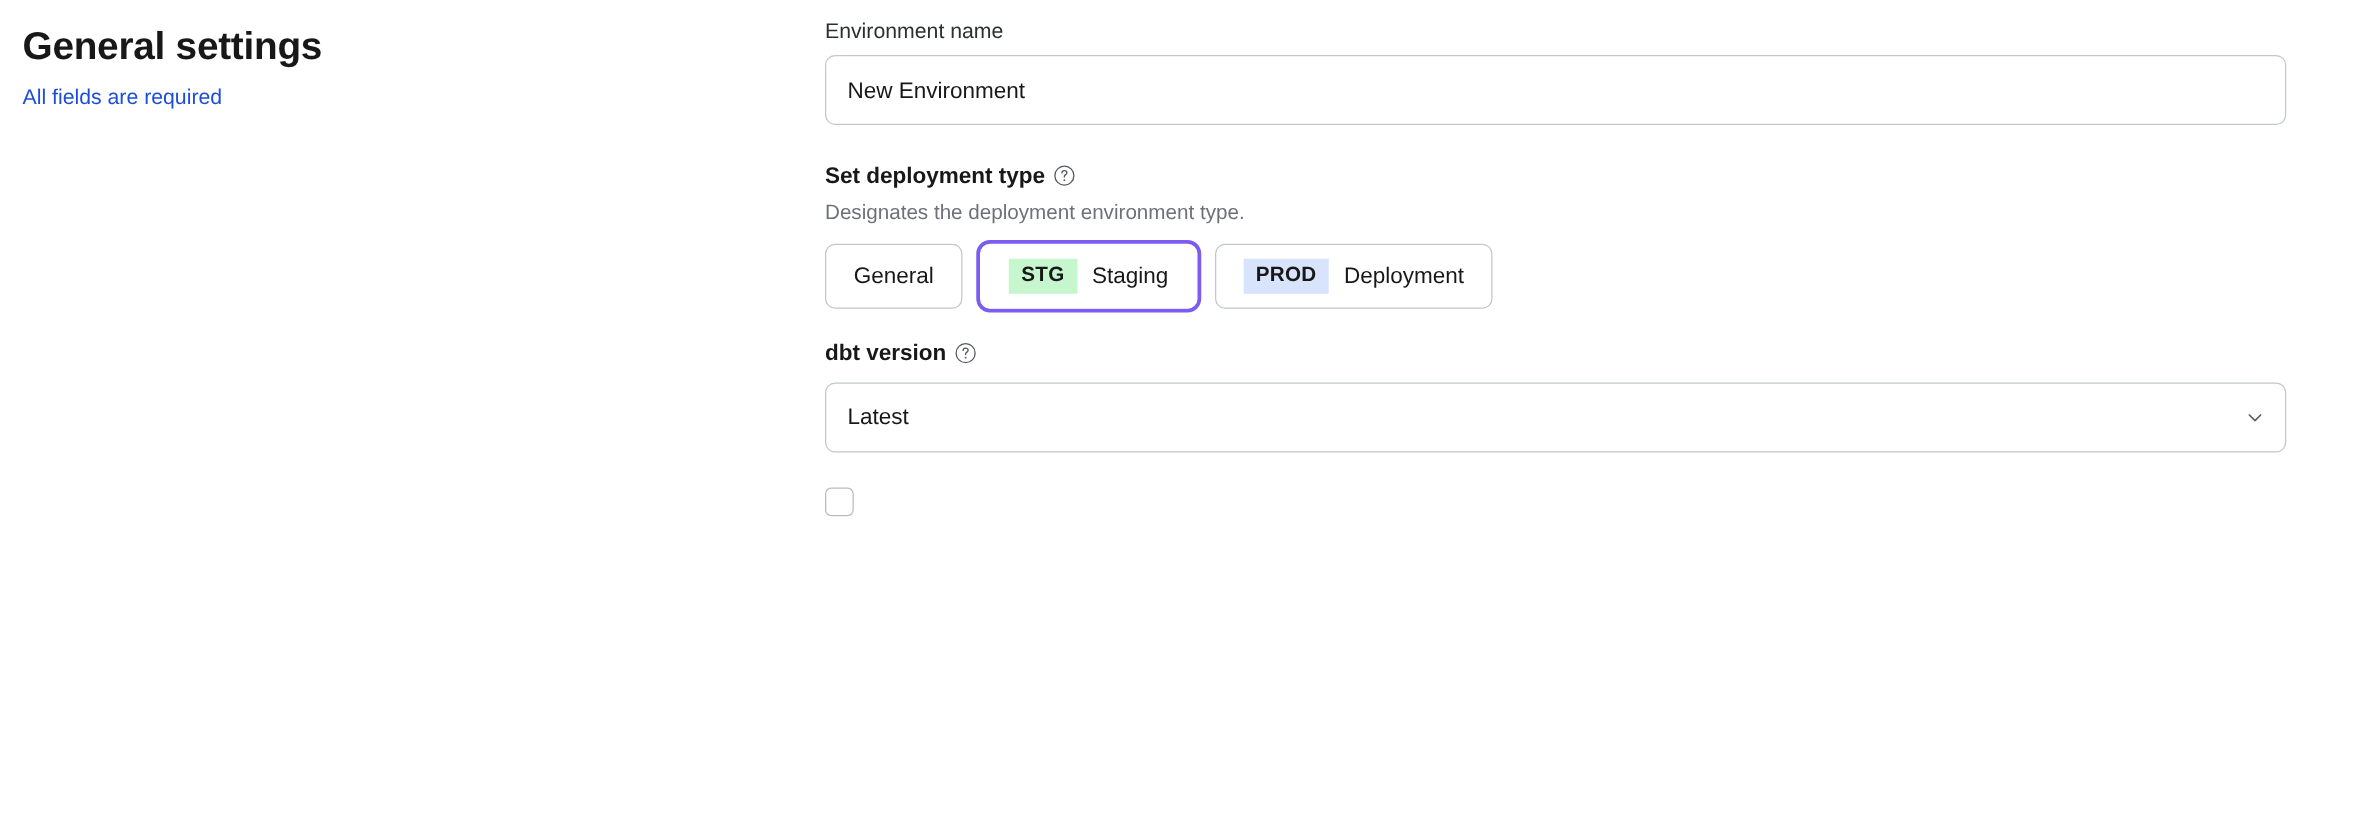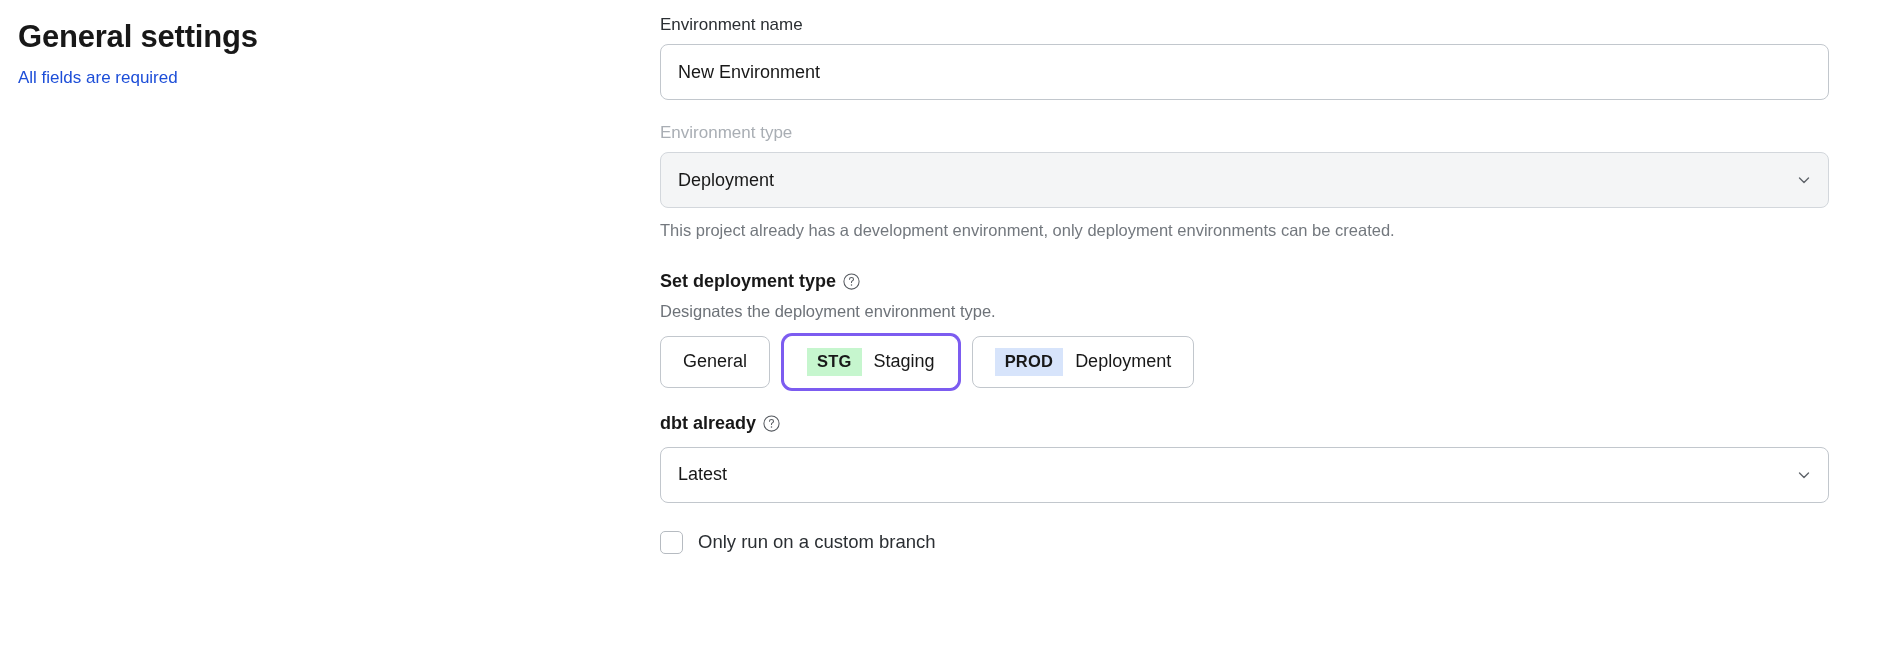--- a/index.html
+++ b/index.html
@@ -213,32 +213,20 @@
     <div class="page-subtitle">All fields are required</div>
   </div>
 
   <div class="right-col">
 
     <div>
       <div class="field-label">Environment name</div>
       <input class="text-input" type="text" value="New Environment" style="">
     </div>
 
-    <div class="mt-field">
-      <div class="field-label disabled">Environment type</div>
-      <div class="select-wrap">
-        <div class="select-box disabled">Deployment</div>
-        <span class="chev">
-          <svg width="14" height="14" viewBox="0 0 14 14" fill="none" xmlns="http://www.w3.org/2000/svg">
-            <path d="M2.5 5L7 9.5L11.5 5" stroke="#5f646a" stroke-width="1.4" stroke-linecap="round" stroke-linejoin="round"></path>
-          </svg>
-        </span>
-      </div>
-      <div class="helper-text">This project already has a development environment, only deployment environments can be created.</div>
-    </div>
 
     <div>
       <div class="section-head">
         <span class="section-title">Set deployment type</span>
         <span class="help-icon">
           <svg width="17" height="17" viewBox="0 0 17 17" fill="none" xmlns="http://www.w3.org/2000/svg">
             <circle cx="8.5" cy="8.5" r="7.6" stroke="#55595f" stroke-width="1.05"></circle>
             <path d="M6.5 6.3c0-1.05.9-1.8 2-1.8s2 .72 2 1.72c0 .85-.52 1.25-1.2 1.7-.58.38-.82.7-.82 1.35v.3" stroke="#55595f" stroke-width="1.05" stroke-linecap="round"></path>
             <circle cx="8.48" cy="12.1" r="0.75" fill="#55595f"></circle>
           </svg>
@@ -258,38 +246,37 @@
         <span class="seg-gap"></span>
         <button class="seg-btn">
           <span class="badge badge-prod">PROD</span>
           <span class="seg-label">Deployment</span>
         </button>
       </div>
     </div>
 
     <div>
       <div class="section-head mt-version">
-        <span class="section-title">dbt already</span>
+        <span class="section-title">dbt version</span>
         <span class="help-icon">
           <svg width="17" height="17" viewBox="0 0 17 17" fill="none" xmlns="http://www.w3.org/2000/svg">
             <circle cx="8.5" cy="8.5" r="7.6" stroke="#55595f" stroke-width="1.05"></circle>
             <path d="M6.5 6.3c0-1.05.9-1.8 2-1.8s2 .72 2 1.72c0 .85-.52 1.25-1.2 1.7-.58.38-.82.7-.82 1.35v.3" stroke="#55595f" stroke-width="1.05" stroke-linecap="round"></path>
             <circle cx="8.48" cy="12.1" r="0.75" fill="#55595f"></circle>
           </svg>
         </span>
       </div>
       <div class="select-wrap" style="margin-top:13px;">
         <div class="select-box">Latest</div>
         <span class="chev">
           <svg width="14" height="14" viewBox="0 0 14 14" fill="none" xmlns="http://www.w3.org/2000/svg">
             <path d="M2.5 5L7 9.5L11.5 5" stroke="#5f646a" stroke-width="1.4" stroke-linecap="round" stroke-linejoin="round"></path>
           </svg>
         </span>
       </div>
     </div>
 
     <div class="checkbox-row">
       <span class="checkbox-box"></span>
-      <span class="checkbox-label">Only run on a custom branch</span>
     </div>
 
   </div>
 </div>
 
 </body></html>

